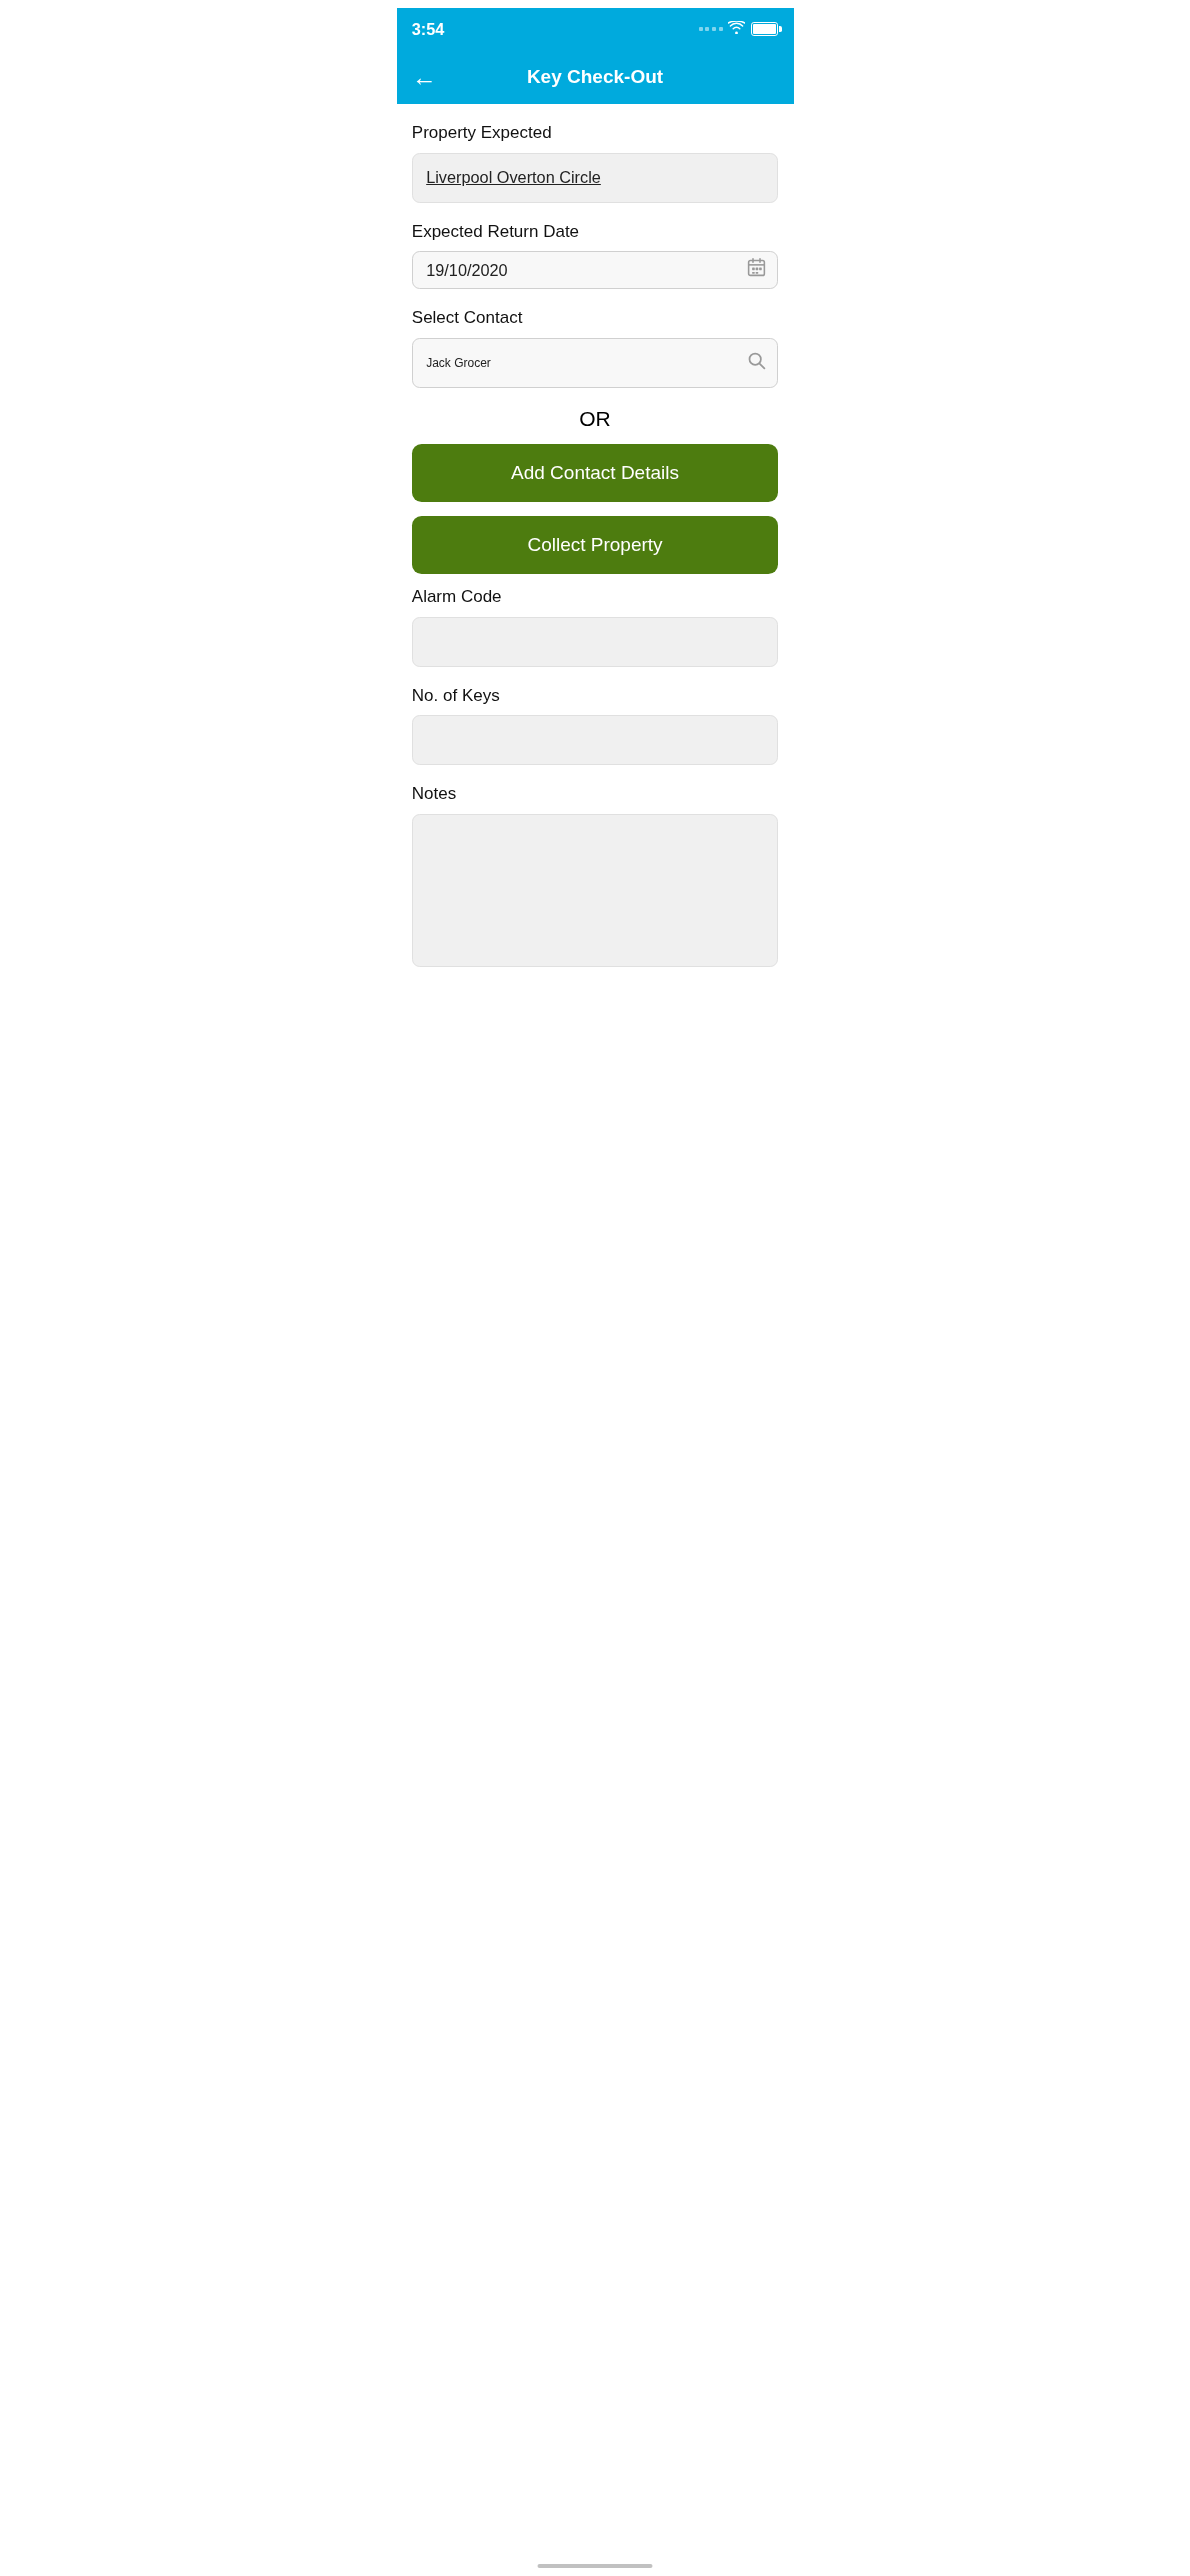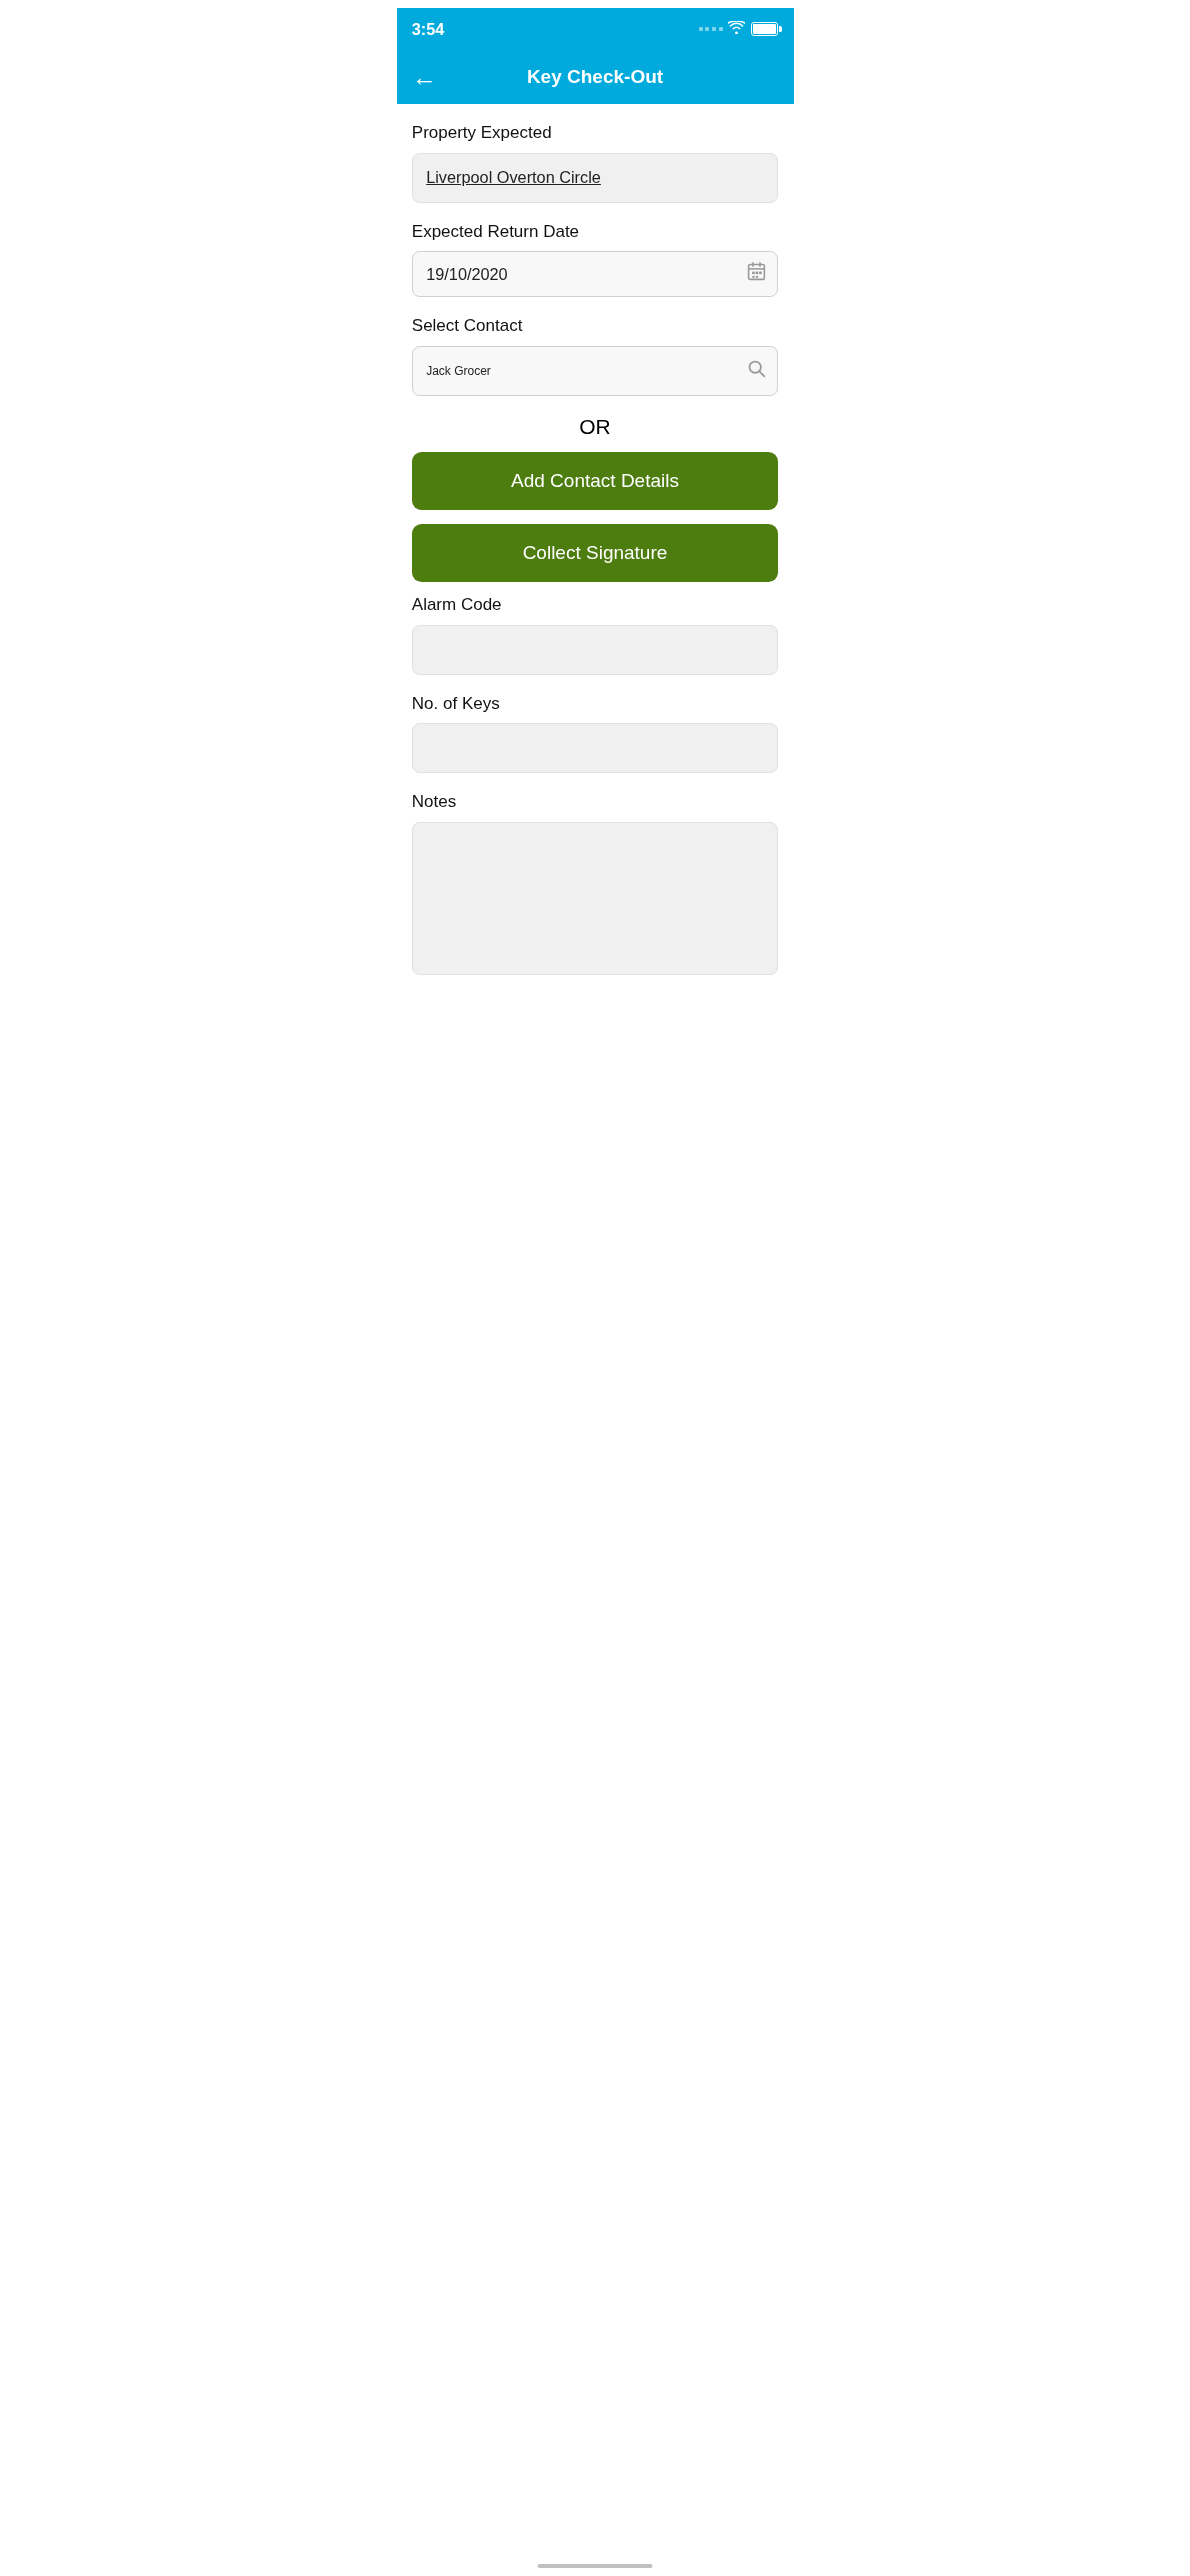--- a/index.html
+++ b/index.html
@@ -157,21 +157,21 @@
       color: #888;
       font-size: 19px;
     }
 
     .date-input-wrapper {
       position: relative;
     }
 
     .date-input-wrapper input {
       width: 100%;
-      height: 46px;
+      height: 38px;
       background: #F8F8F8;
       border: 1px solid #D0D0D0;
       border-radius: 7.7px;
       padding: 0 42px 0 13.4px;
       font-size: 16.3px;
       color: #222;
       outline: none;
     }
 
     .calendar-icon {
@@ -316,21 +316,21 @@
           <path d="M15.5 15.5L21 21" stroke="#999" stroke-width="2" stroke-linecap="round"></path>
         </svg>
       </span>
     </div>
   </div>
 
   <div class="or-divider">OR</div>
 
   <button class="btn-primary">Add Contact Details</button>
 
-  <button class="btn-primary">Collect Signature</button>
+  <button class="btn-primary">Collect Property</button>
 
   <div class="field-group">
     <div class="field-label">Alarm Code</div>
     <div class="plain-input-wrapper">
       <input type="text" style="">
     </div>
   </div>
 
   <div class="field-group">
     <div class="field-label">No. of Keys</div>

